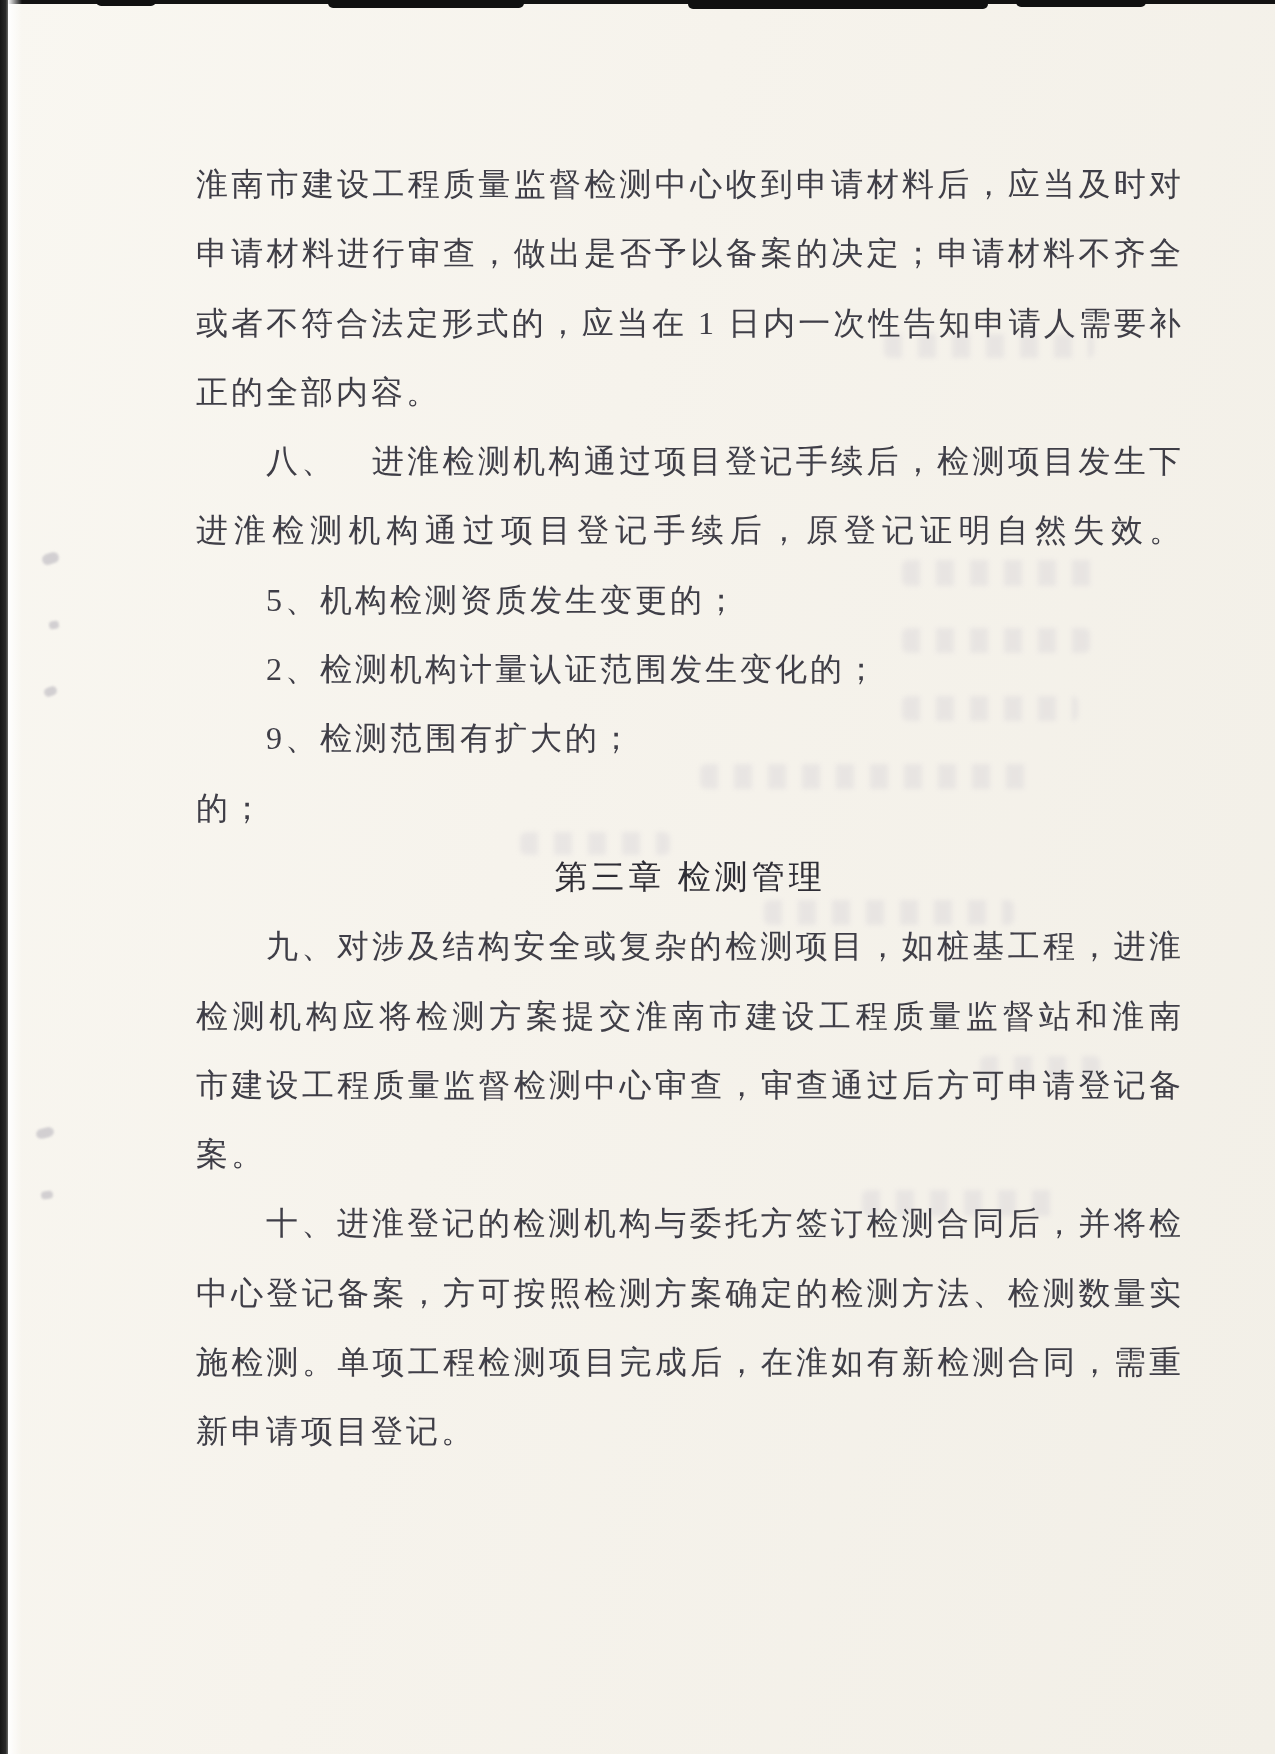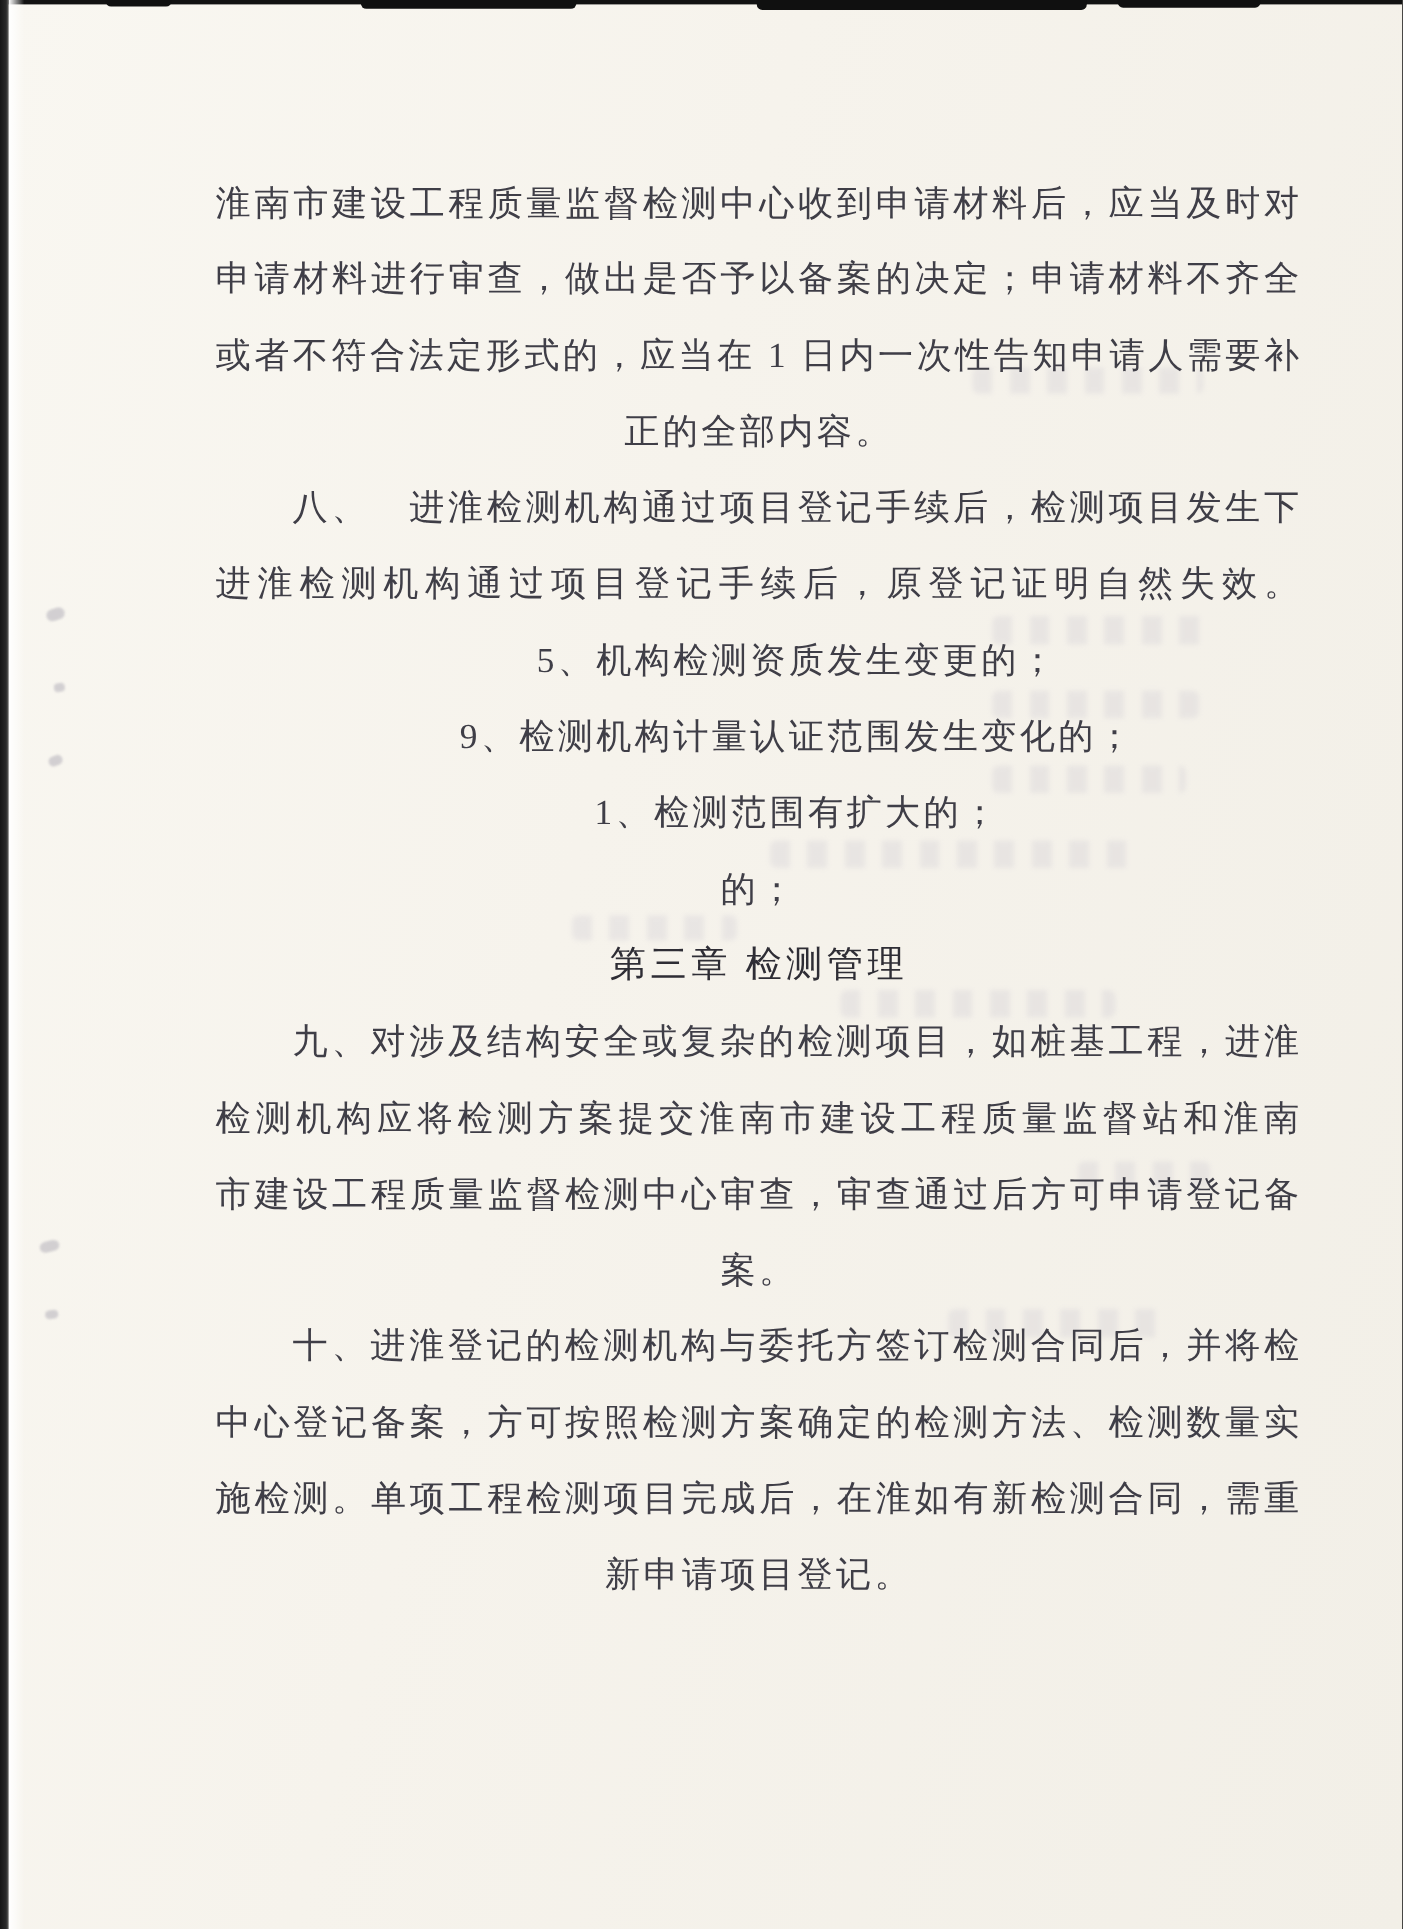--- a/index.html
+++ b/index.html
@@ -56,21 +56,21 @@
   .ghost.g9{left:980px;top:1056px;width:120px;height:24px;}
   
   .doc{
     position:absolute;left:196px;top:150px;width:988px;
     color:#3f3e47;
   }
   .line{
     height:69.3px;line-height:69.3px;
     font-size:32px;letter-spacing:3px;
     white-space:normal;
-    text-align:center;
+    text-align:left;
   }
   .line.j{
     text-align:justify;
     text-align-last:justify;
     -moz-text-align-last:justify;
     text-justify:inter-character;
   }
   .line.ind{text-indent:70px;}
   .line.heading{
     font-weight:normal;
@@ -111,22 +111,22 @@
   <div class="ghost g9"></div>
 
   <div class="doc">
       <div class="line j">淮南市建设工程质量监督检测中心收到申请材料后，应当及时对</div>
       <div class="line j">申请材料进行审查，做出是否予以备案的决定；申请材料不齐全</div>
       <div class="line j">或者不符合法定形式的，应当在 1 日内一次性告知申请人需要补</div>
       <div class="line">正的全部内容。</div>
       <div class="line j ind">八、　进淮检测机构通过项目登记手续后，检测项目发生下</div>
       <div class="line j">进淮检测机构通过项目登记手续后，原登记证明自然失效。</div>
       <div class="line ind">5、机构检测资质发生变更的；</div>
-      <div class="line ind">9、检测机构计量认证范围发生变化的；</div>
-      <div class="line ind">1、检测范围有扩大的；</div>
+      <div class="line ind">2、检测机构计量认证范围发生变化的；</div>
+      <div class="line ind">9、检测范围有扩大的；</div>
       <div class="line">的；</div>
       <div class="line heading">第三章 检测管理</div>
       <div class="line j ind">九、对涉及结构安全或复杂的检测项目，如桩基工程，进淮</div>
       <div class="line j">检测机构应将检测方案提交淮南市建设工程质量监督站和淮南</div>
       <div class="line j">市建设工程质量监督检测中心审查，审查通过后方可申请登记备</div>
       <div class="line">案。</div>
       <div class="line j ind">十、进淮登记的检测机构与委托方签订检测合同后，并将检</div>
       <div class="line j">中心登记备案，方可按照检测方案确定的检测方法、检测数量实</div>
       <div class="line j">施检测。单项工程检测项目完成后，在淮如有新检测合同，需重</div>
       <div class="line">新申请项目登记。</div>

